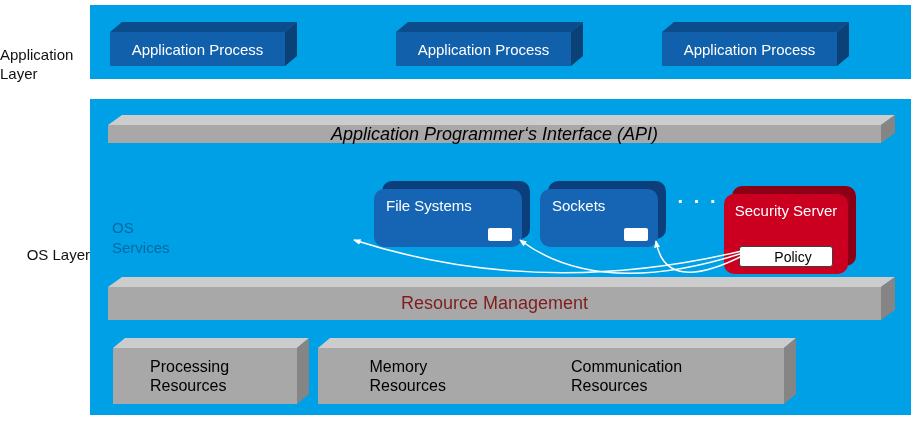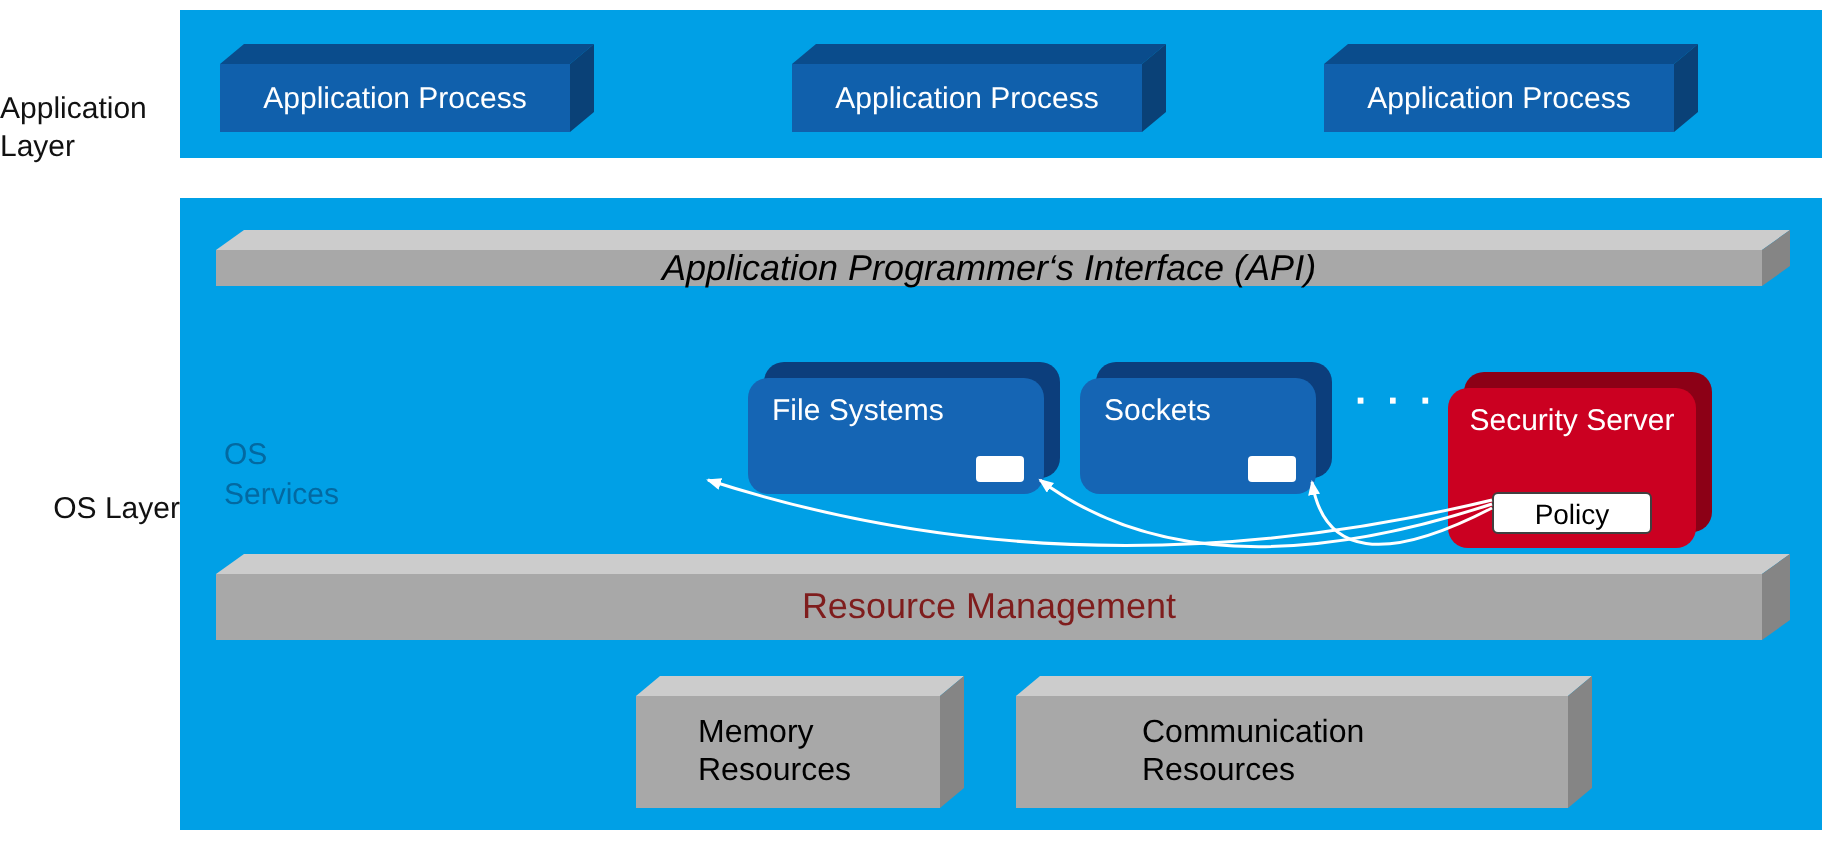--- a/index.html
+++ b/index.html
@@ -59,21 +59,21 @@
     font-size:15px; line-height:1.25; color:#fff; text-align:center;
   }
   .port {
     position:absolute; right:10px; bottom:6px; width:24px; height:13px;
     background:#ffffff; border-radius:2px;
   }
   .policy {
     position:absolute; left:50%; transform:translateX(-50%); bottom:7px;
     width:78px; height:19px; background:#ffffff; border:1px solid #404040;
     border-radius:3px; color:#000; font-size:14px;
-    display:flex; align-items:center; justify-content:center;
+    display:flex; align-items:center; justify-content:center;padding-left:14px;
   }
   .dots {
     position:absolute; color:#fff; font-size:20px; font-weight:bold;
     letter-spacing:2px;
   }
   .os-services {
     position:absolute; color:#0369a1; font-size:15px; line-height:1.3;margin-top:28px;
   }
   .arrows {
     position:absolute; left:0; top:0; pointer-events:none; z-index:5;
@@ -141,21 +141,26 @@
       <span class="policy">Policy</span>
     </div>
   </div>
 
   <div class="b3 gray bar" style="left:108px; top:277px; width:787px; height:43px;">
     <div class="front">
         <span class="rm-text">Resource Management</span>
       </div>
   </div>
 
-  <div class="b3 gray" style="left:318px; top:338px; width:164px; height:66px;">
+  <div class="b3 gray" style="left:113px; top:338px; width:196px; height:66px;">
+    <div class="front">
+        <span class="res-text" style="max-width:110px;">Processing Resources</span>
+      </div>
+  </div>
+  <div class="b3 gray" style="left:318px; top:338px; width:164px; height:66px;padding-left:41px;">
     <div class="front">
         <span class="res-text" style="max-width:90px;">Memory Resources</span>
       </div>
   </div>
   <div class="b3 gray" style="left:508px; top:338px; width:288px; height:66px;">
     <div class="front">
         <span class="res-text" style="max-width:150px;">Communication Resources</span>
       </div>
   </div>
 

